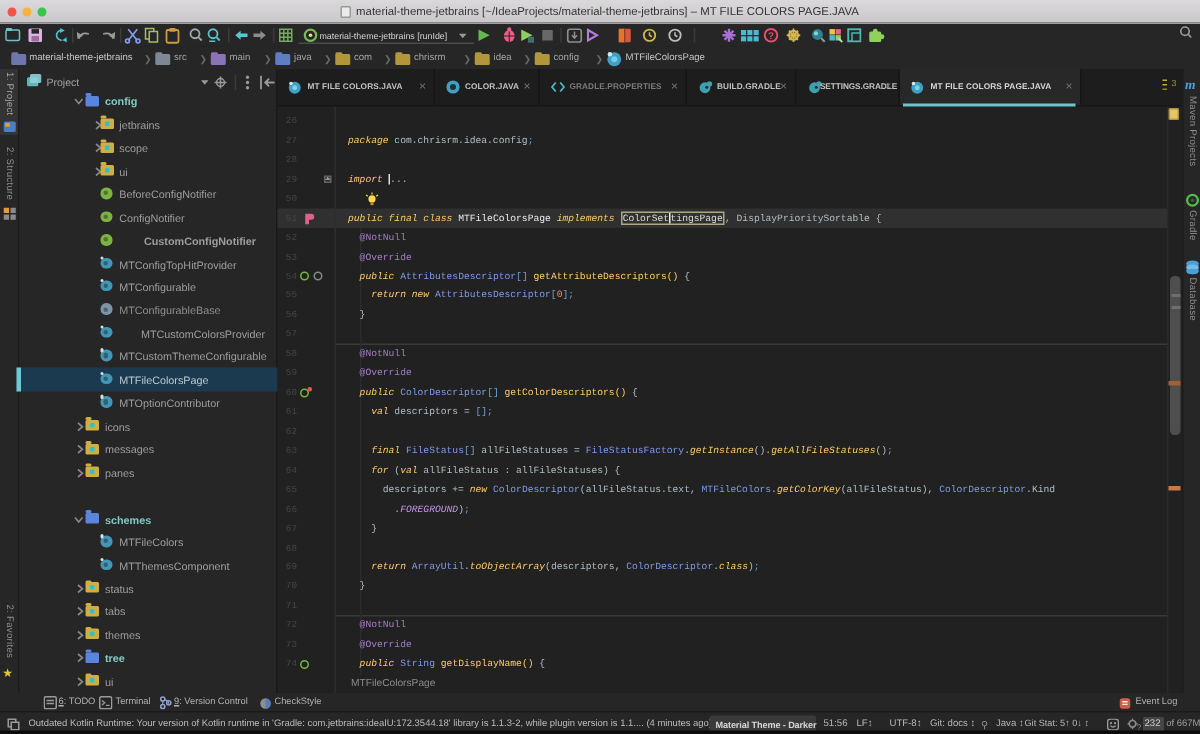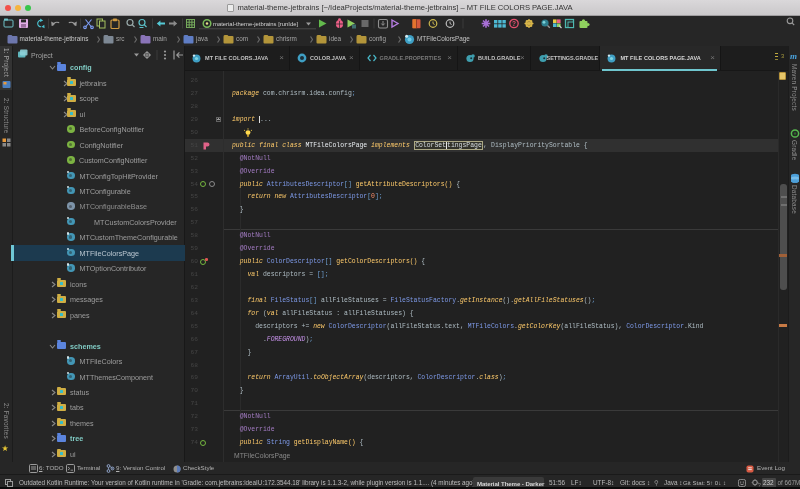--- a/index.html
+++ b/index.html
@@ -292,21 +292,21 @@
         <span class="tlbl" style="left:66.5px;color:#9e9e9e;font-weight:normal;">BeforeConfigNotifier</span>
       </div>
       <div class="trow" style="top:91.10000000000001px;">
         <div class="circ" style="left:54px;background:#7cb342;"></div>
         <div style="left:56.2px;top:5.6px;width:3.2px;height:3.2px;border-radius:50%;background:rgba(33,33,33,0.45);"></div>
         <span class="tlbl" style="left:66.5px;color:#9e9e9e;font-weight:normal;">ConfigNotifier</span>
       </div>
       <div class="trow" style="top:106.56px;">
         <div class="circ" style="left:54px;background:#7cb342;"></div>
         <div style="left:56.2px;top:5.6px;width:3.2px;height:3.2px;border-radius:50%;background:rgba(33,33,33,0.45);"></div>
-        <span class="tlbl" style="left:66px;color:#9e9e9e;font-weight:normal;">CustomConfigNotifier</span>
+        <span class="tlbl" style="left:83px;color:#9e9e9e;font-weight:bold;">CustomConfigNotifier</span>
       </div>
       <div class="trow" style="top:137.48000000000002px;">
         <div class="circ" style="left:54px;background:#4396b5;"></div>
         <div style="left:56.2px;top:5.6px;width:3.2px;height:3.2px;border-radius:50%;background:rgba(33,33,33,0.45);"></div>
         <div style="left:53.5px;top:2.5px;width:2.5px;height:2.5px;border-radius:50%;background:#cfe4ea;"></div>
         <span class="tlbl" style="left:66.5px;color:#9e9e9e;font-weight:normal;">MTConfigurable</span>
       </div>
       <div class="trow" style="top:122.02px;">
         <div class="circ" style="left:54px;background:#4396b5;"></div>
         <div style="left:56.2px;top:5.6px;width:3.2px;height:3.2px;border-radius:50%;background:rgba(33,33,33,0.45);"></div>

